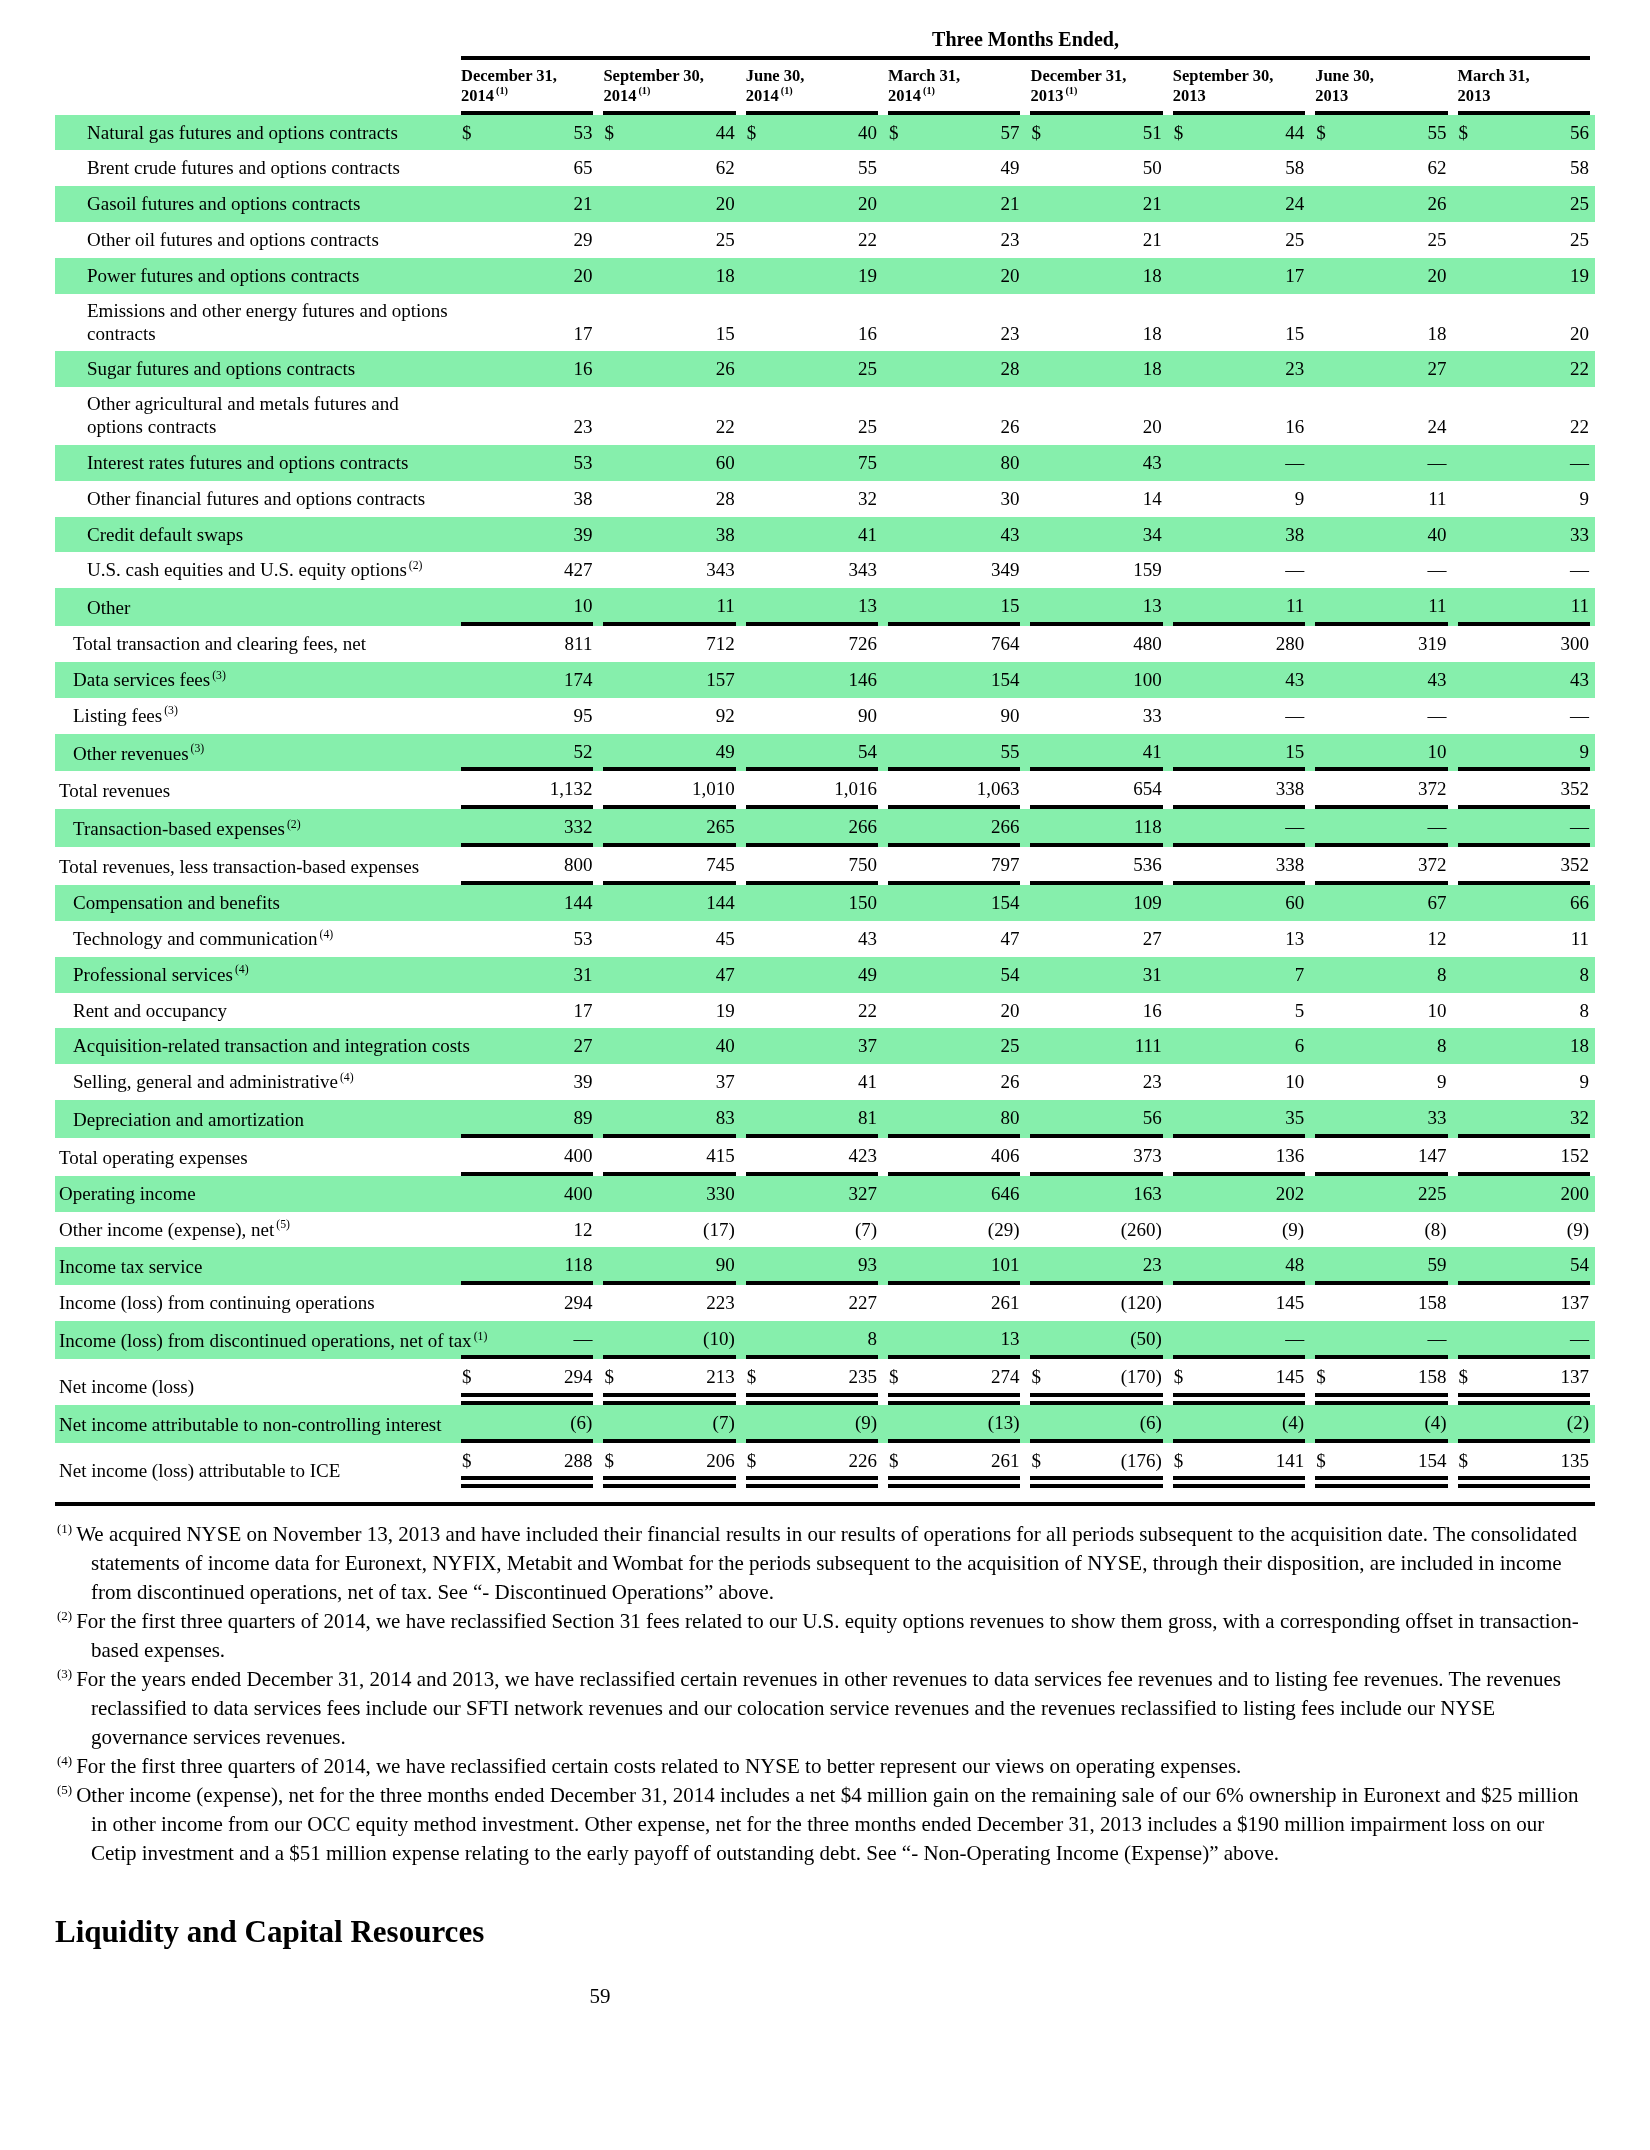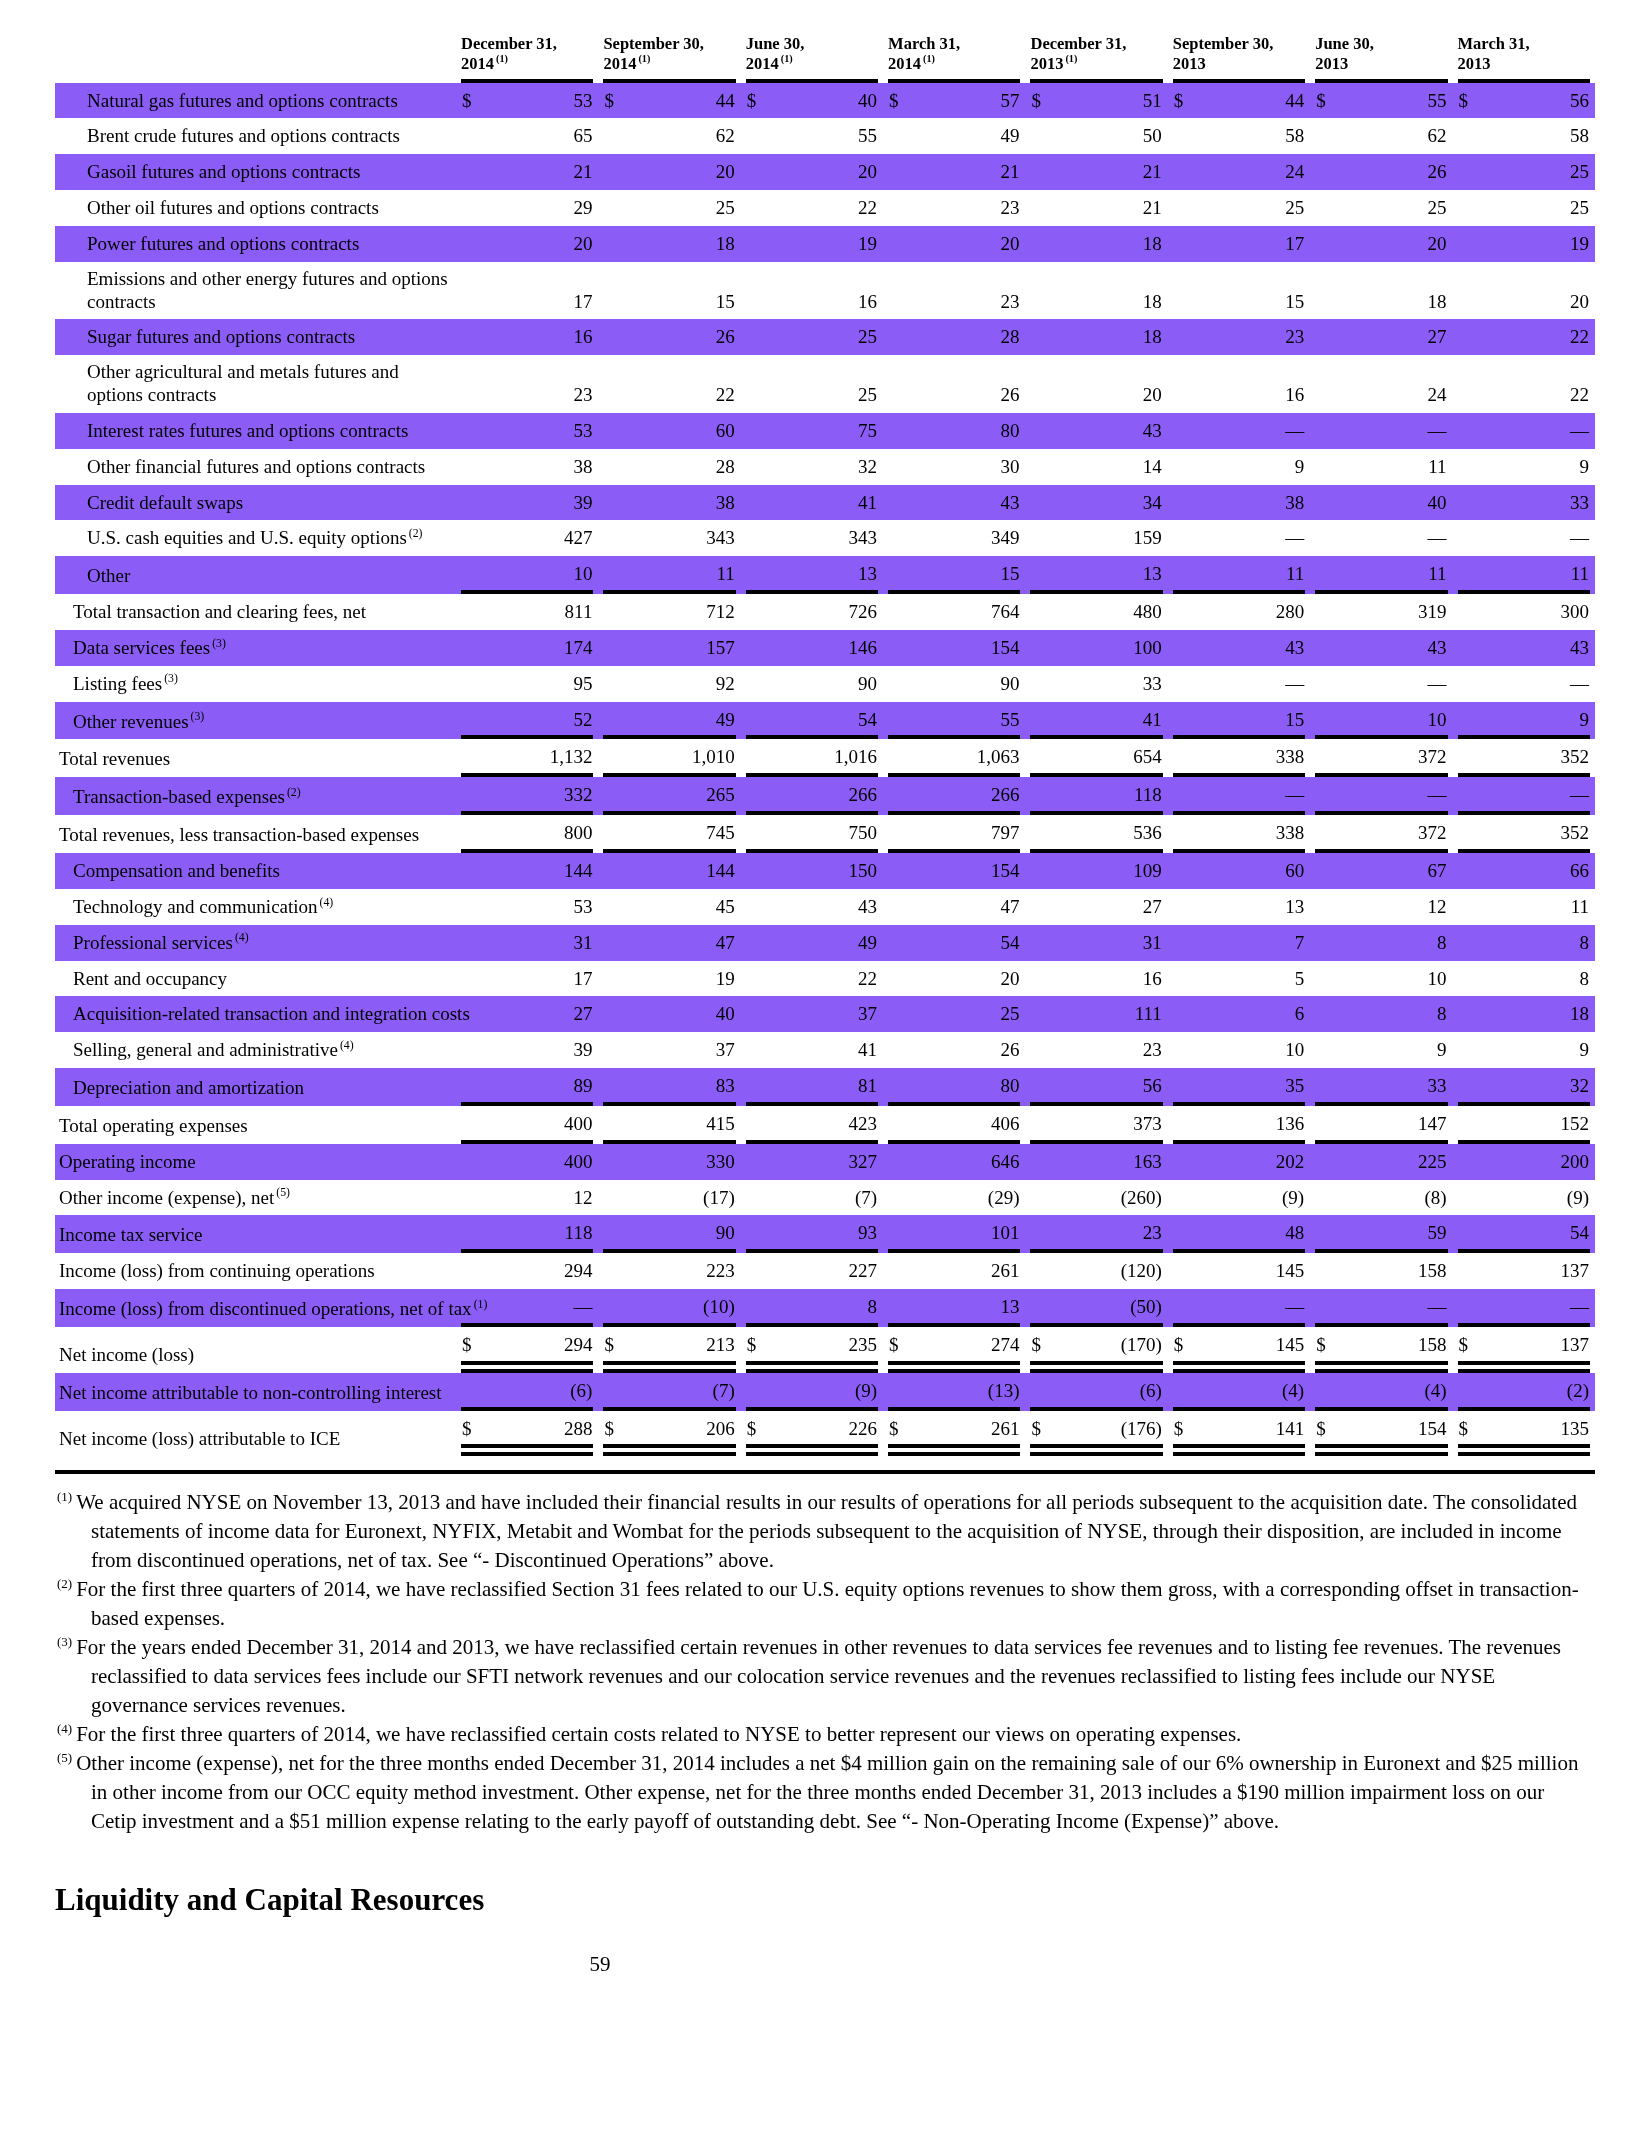--- a/index.html
+++ b/index.html
@@ -5,21 +5,21 @@
   html,body{margin:0;padding:0;background:#fff;color:#000;}
   body{width:1650px;height:2150px;overflow:hidden;
        font-family:"Liberation Serif","DejaVu Serif",serif;}
   .page{box-sizing:border-box;width:1650px;padding:28px 55px 0 55px;}
 
   
   table{width:1540px;border-collapse:collapse;table-layout:fixed;font-size:19px;}
   col.c-label{width:400px;}
   col.c-num{width:142px;}
   td,th{padding:0;vertical-align:bottom;font-weight:normal;text-align:left;}
-  .shaded{background:#8b5cf6;}
+  .shaded{background:#86efac;}
   td.lbl{padding:6px 2px 6px 4px;line-height:1.2;white-space:nowrap;overflow:visible;}
   td.lbl.wrap{white-space:normal;}
   td.lbl.ind1{padding-left:18px;}
   td.lbl.ind2{padding-left:32px;}
   sup{font-size:0.62em;vertical-align:super;line-height:0;margin-left:2px;}
   td.num{padding:0 5px;}
   .cw{display:flex;align-items:baseline;padding:7px 1px;line-height:1.15;}
   .cw .cur{margin-right:auto;}
   .cw .val{margin-left:auto;white-space:nowrap;}
   .cw.rule-single{border-bottom:4px solid #000;padding-bottom:5px;}
@@ -54,20 +54,26 @@
         <col class="c-num">
           <col class="c-num">
           <col class="c-num">
           <col class="c-num">
         <col class="c-num">
           <col class="c-num">
           <col class="c-num">
           <col class="c-num">
       </colgroup>
       <thead>
+        <tr>
+          <td></td>
+          <td colspan="8" class="num">
+            <div class="span-title">Three Months Ended,</div>
+          </td>
+        </tr>
         <tr id="colrow">
           <td></td>
         <td class="num">
               <div class="colhead"><span>December 31,</span><br><span>2014</span><sup>(1)</sup></div>
             </td>
             <td class="num">
               <div class="colhead"><span>September 30,</span><br><span>2014</span><sup>(1)</sup></div>
             </td>
             <td class="num">
               <div class="colhead"><span>June 30,</span><br><span>2014</span><sup>(1)</sup></div>

